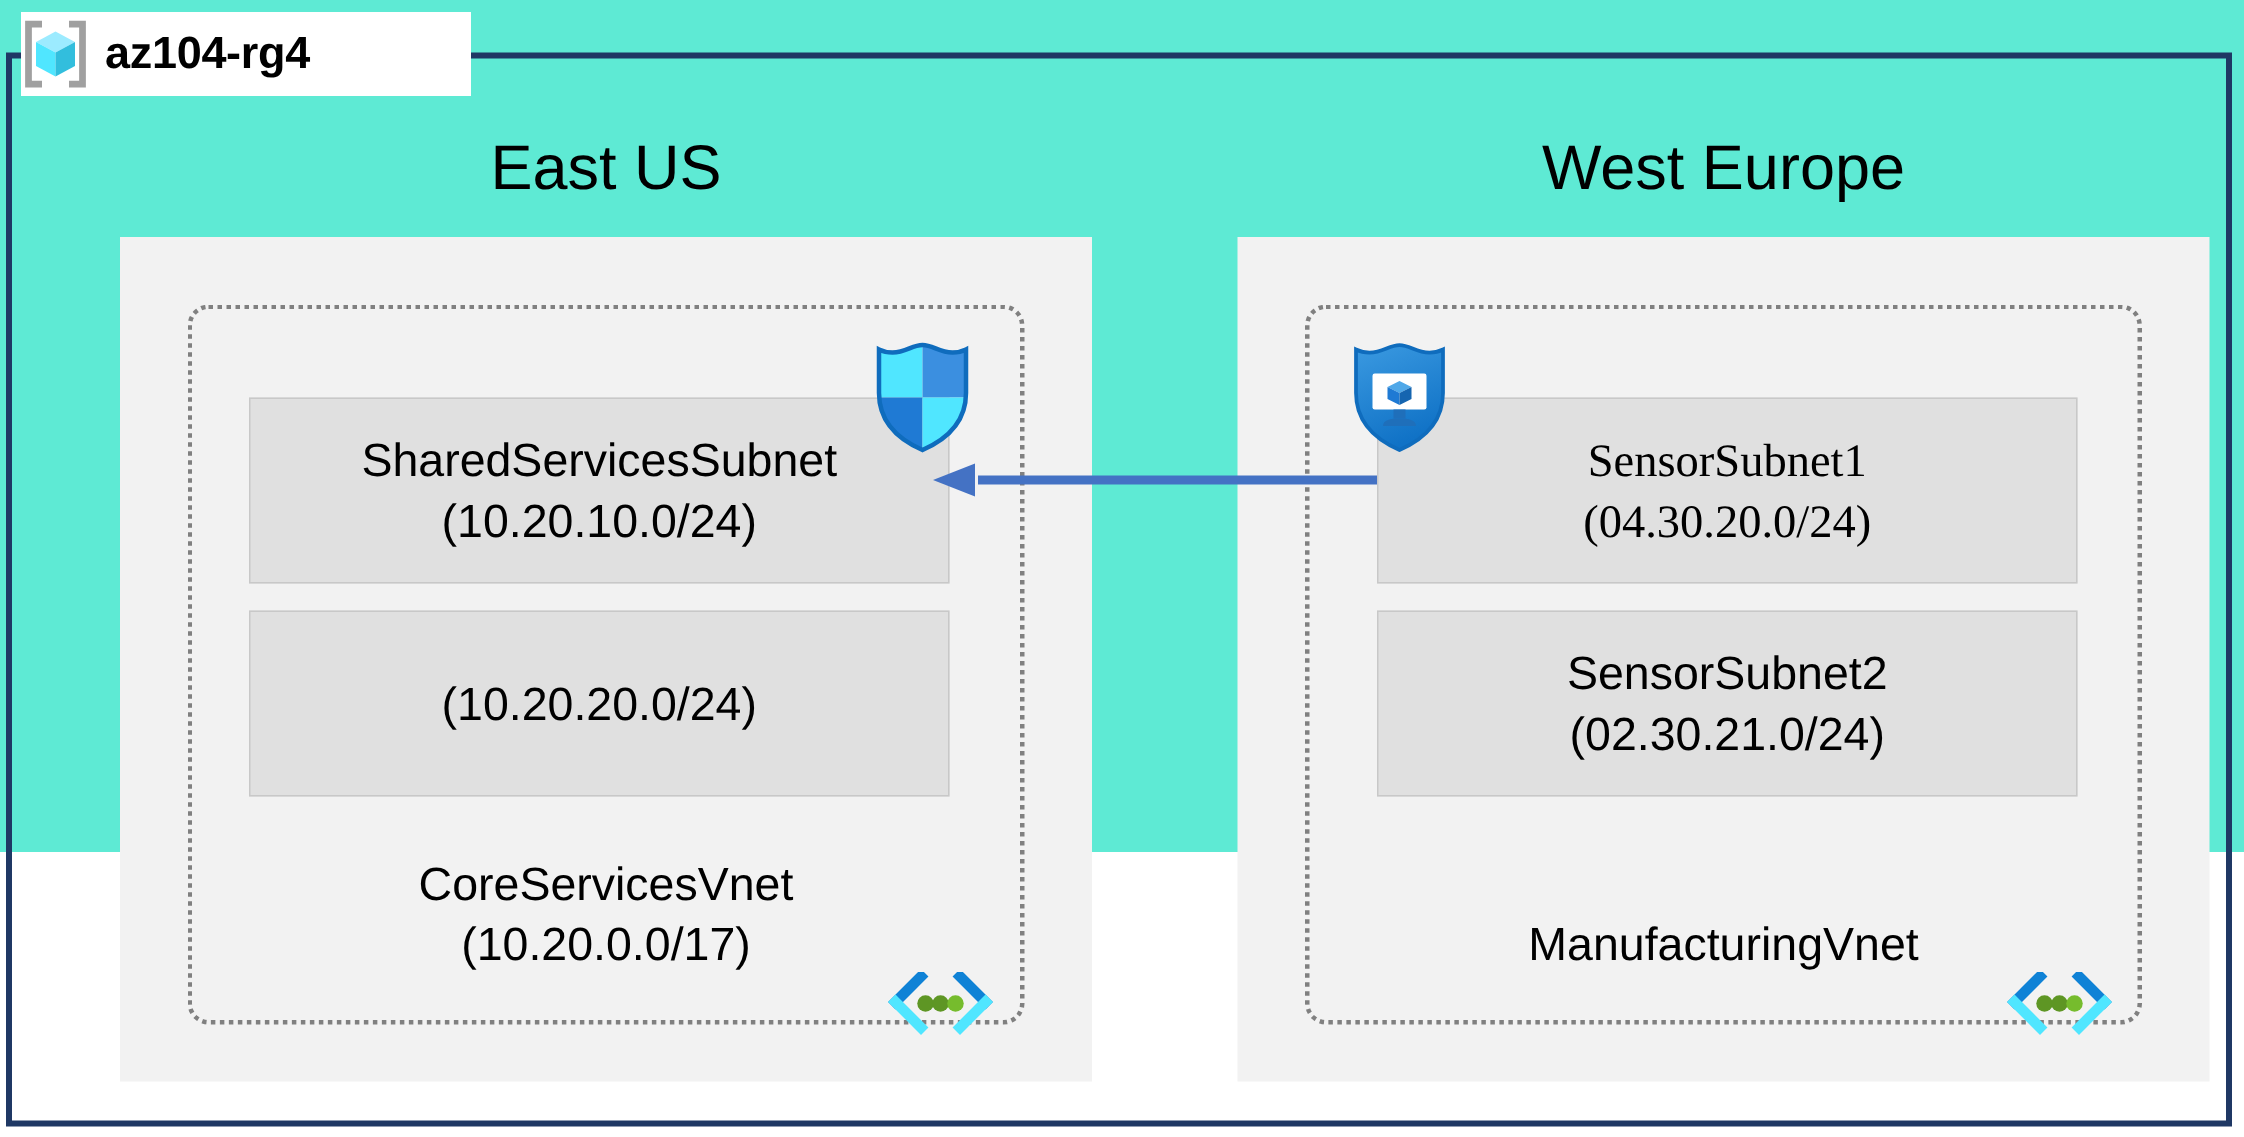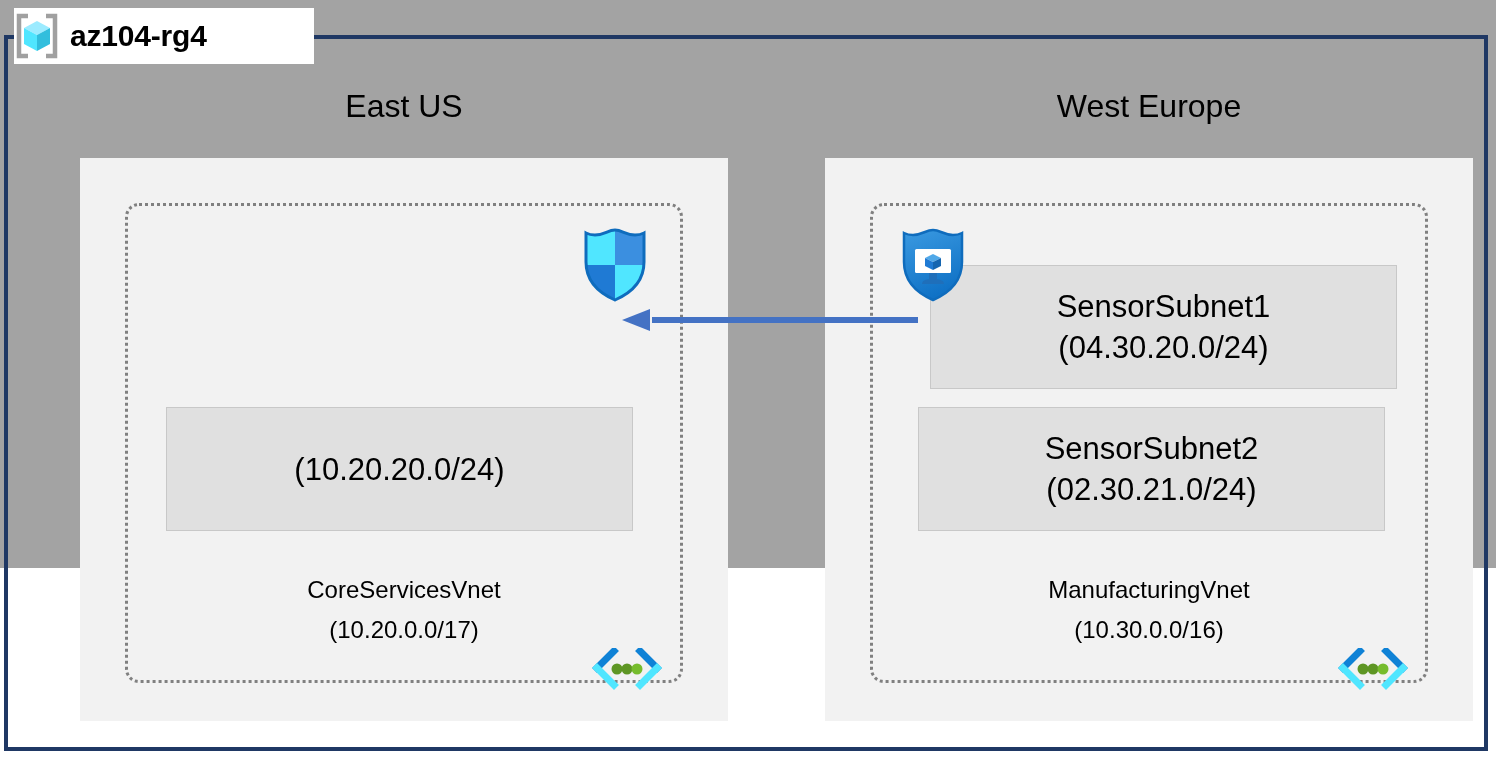--- a/index.html
+++ b/index.html
@@ -13,21 +13,21 @@
     height: 758px;
     font-family: "Liberation Sans", sans-serif;
     overflow: hidden;
   }
 
   
   #diagram {
     position: relative;
     width: 1496px;
     height: 568px;
-    background: #a3a3a3;
+    background: #5eead4;
   }
   .rg-frame {
     position: absolute;
     left: 4px;
     top: 35px;
     width: 1484px;
     height: 716px;
     border: 4px solid #1f3864;
     box-sizing: border-box;
     background: transparent;
@@ -64,21 +64,21 @@
   .region {
     position: absolute;
     background: #f2f2f2;
   }
   #region-eastus  { left: 80px;  top: 158px; width: 648px; height: 563px; }
   #region-westeu  { left: 825px; top: 158px; width: 648px; height: 563px; }
 
   .region-label {
     position: absolute;
     top: 88px;
-    font-size: 32px;
+    font-size: 42px;
     color: #000000;
     text-align: center;
     white-space: nowrap;
   }
   #label-eastus { left: 80px;  width: 648px; }
   #label-westeu { left: 825px; width: 648px; }
 
   
   .vnet {
     position: absolute;
@@ -89,21 +89,21 @@
   }
   #vnet-core  { left: 125px; top: 203px; width: 558px; height: 480px; }
   #vnet-manuf { left: 870px; top: 203px; width: 558px; height: 480px; }
 
   .vnet-caption {
     position: absolute;
     width: 100%;
     left: 0;
     bottom: 30px;
     text-align: center;
-    font-size: 24px;
+    font-size: 31px;
     line-height: 40px;
     color: #000000;
     white-space: nowrap;
   }
 
   
   .subnet {
     position: absolute;
     background: #e0e0e0;
     border: 1px solid #c8c8c8;
@@ -164,49 +164,52 @@
     <span class="rg-title-text">az104-rg4</span>
   </div>
 
   <div class="region-label" id="label-eastus">East US</div>
   <div class="region-label" id="label-westeu">West Europe</div>
 
   <div class="region" id="region-eastus">
 
     <div class="vnet" id="vnet-core" style="left:45px; top:45px;">
 
+      <div class="subnet" id="subnet-shared" style="left:38px; top:59px;">
+        <span>SharedServicesSubnet</span>
+        <span>(10.20.10.0/24)</span>
+      </div>
 
       <div class="subnet" id="subnet-db" style="left:38px; top:201px;">
         <span>(10.20.20.0/24)</span>
       </div>
 
       <div class="vnet-caption">
         <div>CoreServicesVnet</div>
         <div>(10.20.0.0/17)</div>
       </div>
     </div>
   </div>
 
   <div class="region" id="region-westeu">
 
     <div class="vnet" id="vnet-manuf" style="left:45px; top:45px;">
 
-      <div class="subnet" id="subnet-sensor1" style="left:57px; top:59px;">
+      <div class="subnet" id="subnet-sensor1" style="left:45px; top:59px;font-family:Liberation Serif, serif;">
         <span>SensorSubnet1</span>
         <span>(04.30.20.0/24)</span>
       </div>
 
       <div class="subnet" id="subnet-sensor2" style="left:45px; top:201px;">
         <span>SensorSubnet2</span>
         <span>(02.30.21.0/24)</span>
       </div>
 
       <div class="vnet-caption">
         <div>ManufacturingVnet</div>
-        <div>(10.30.0.0/16)</div>
       </div>
     </div>
   </div>
 
   <span class="icon" id="icon-nsg-shield">
     <svg width="66" height="74" viewBox="0 0 66 74" xmlns="http://www.w3.org/2000/svg">
       <defs>
         <clipPath id="nsgShieldClip">
           <path d="M33 2 C26 2 22 7 13 7 C9 7 6 6 4 5 L4 34 C4 53 17 65 33 72 C49 65 62 53 62 34 L62 5 C60 6 57 7 53 7 C44 7 40 2 33 2 Z"></path>
         </clipPath>

